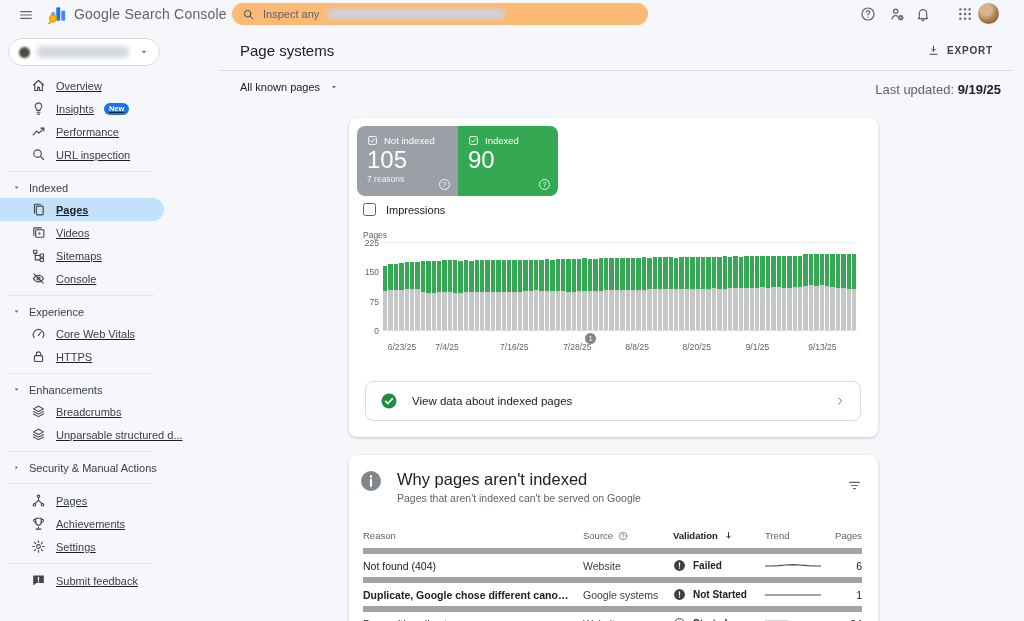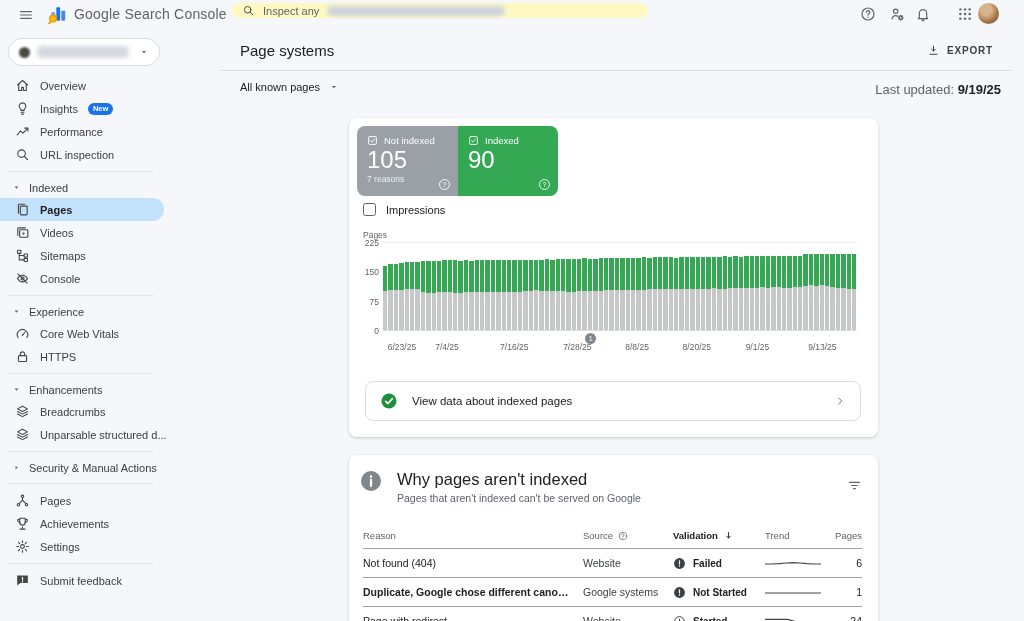--- a/index.html
+++ b/index.html
@@ -7,35 +7,35 @@
   body { font-family:"Liberation Sans", sans-serif; background:#f5f7fa; color:#202124; position:relative; }
   .ic { display:inline-block; line-height:0; color:#5f6368; }
   .ic svg { width:100%; height:100%; display:block; }
   .redact { display:inline-block; background:#d5d9df; border-radius:5px; filter:blur(2px); }
 
   
   #topbar { position:absolute; left:0; top:0; width:1024px; height:28px; }
   #hamburger { position:absolute; left:18px; top:7px; width:16px; height:16px; cursor:pointer; }
   #logo { position:absolute; left:48px; top:4px; width:20px; height:20px; }
   #product-name { position:absolute; left:74px; top:6px; font-size:14px; color:#5f6368; letter-spacing:.2px; white-space:nowrap; }
-  #searchbar { position:absolute; left:232px; top:3px; width:416px; height:15px; background:#fef9c3; border-radius:11px; display:flex; align-items:center; padding:0 10px; gap:8px; }
+  #searchbar { position:absolute; left:232px; top:3px; width:416px; height:22px; background:#fdba74; border-radius:11px; display:flex; align-items:center; padding:0 10px; gap:8px; }
   #searchbar .ic { width:13px; height:13px; color:#444746; }
   #search-ph { font-size:11px; color:#5f6368; white-space:nowrap; }
   .tb-ic { position:absolute; top:6px; width:16px; height:16px; cursor:pointer; }
   #avatar { position:absolute; left:978px; top:3px; width:21px; height:21px; border-radius:50%;
             background:radial-gradient(circle at 38% 32%, #d8b48c 0 28%, #a9764a 60%, #6c4527 100%); cursor:pointer; }
 
   
   #property-pill { position:absolute; left:8px; top:38px; width:152px; height:28px; background:#fff; border:1px solid #dadce0;
                    border-radius:14px; display:flex; align-items:center; padding:0 10px; gap:7px; cursor:pointer; }
   #property-blob { width:11px; height:11px; border-radius:50%; background:#4a4a43; filter:blur(1px); }
   #property-pill .caret { margin-left:auto; width:10px; height:10px; }
   #sidebar-nav { position:absolute; left:0; top:74px; width:220px; }
-  .nav-item { display:flex; align-items:center; height:23px; width:164px; padding-left:15px; gap:10px;
-              border-radius:0 14px 14px 0; cursor:pointer; }
+  .nav-item { display:flex; align-items:center; height:23px; width:164px; padding-left:31px; gap:10px;
+              border-radius:0 14px 14px 0; cursor:pointer;text-decoration:underline; }
   .nav-item .ic { width:15px; height:15px; flex:0 0 15px; color:#444746; }
   .nav-item .lbl { font-size:11px; color:#3c4043; white-space:nowrap; }
   .nav-item.selected { background:#c2e2fb; }
   .nav-item.selected .lbl { color:#174ea6; color:#202124; font-weight:bold; }
   .nav-header { display:flex; align-items:center; height:21px; padding-left:12px; gap:8px; cursor:pointer; }
   .nav-header .ic { width:9px; height:9px; color:#5f6368; }
   .nav-header .lbl { font-size:11px; color:#3c4043; }
   .nav-divider { height:1px; background:#e3e6ea; margin:5px 8px 5px 8px; width:146px; }
   .badge { background:#1a73e8; color:#fff; font-size:7.5px; padding:1.5px 5px; border-radius:8px; font-weight:bold; }
 
@@ -94,21 +94,21 @@
   #cta-row .chev { margin-left:auto; width:12px; height:12px; color:#5f6368; }
 
   
   #issues-info { position:absolute; left:10px; top:14px; width:24px; height:24px; color:#80868b; }
   #issues-title { position:absolute; left:48px; top:15px; font-size:16.5px; color:#202124; }
   #issues-subtitle { position:absolute; left:48px; top:37px; font-size:10.5px; color:#5f6368; }
   #issues-filter { position:absolute; right:16px; top:23px; width:15px; height:15px; color:#5f6368; cursor:pointer; }
   #issues-table { position:absolute; left:14px; right:16px; top:68px; }
   .trow { display:grid; grid-template-columns:220px 90px 92px 62px 1fr; align-items:center; height:29px; }
   .trow.head { height:25px; }
-  .trow + .trow { border-top:1px solid #a3a3a3; }
+  .trow + .trow { border-top:6px solid #a3a3a3; }
   .th { font-size:9.5px; color:#5f6368; display:flex; align-items:center; gap:5px; }
   .th .ic { width:10px; height:10px; }
   .th.sorted { color:#202124; font-weight:bold; }
   .td-reason { font-size:10.5px; color:#202124; white-space:nowrap; overflow:hidden; text-overflow:ellipsis; padding-right:10px; }
   .td-reason.bold { font-weight:bold; }
   .td-source { font-size:10.5px; color:#3c4043; }
   .td-validation { display:flex; align-items:center; gap:7px; font-size:10px; font-weight:bold; color:#202124; }
   .td-validation .ic { width:13px; height:13px; color:#3c4043; }
   .td-trend svg { display:block; }
   .td-pages { font-size:10.5px; color:#202124; text-align:right; }

